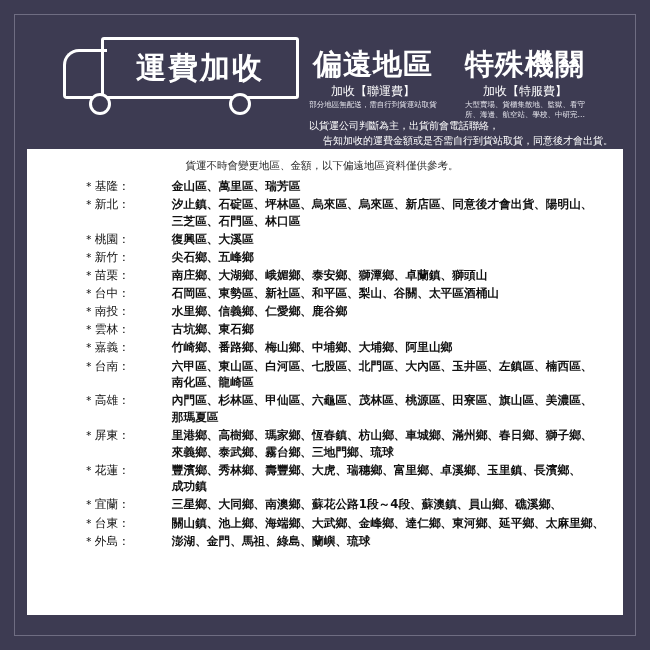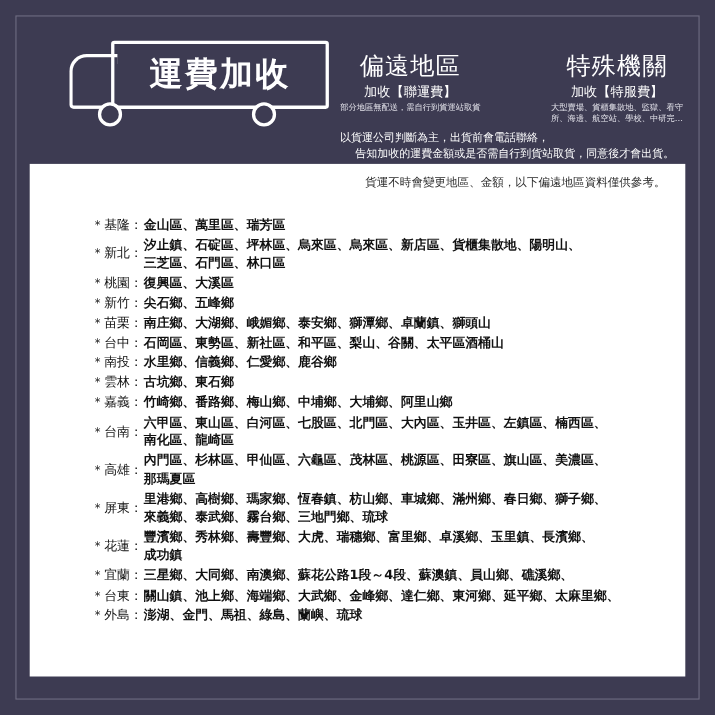--- a/index.html
+++ b/index.html
@@ -87,24 +87,24 @@
   .wheel.w2 { left: 166px; }
 
   .hbox {
     position: absolute;
     top: 24px;
     width: 132px;
     text-align: center;
     color: #ffffff;
   }
   .hbox.b1 { left: 280px; }
-  .hbox.b2 { left: 432px; margin-left: 36px; }
+  .hbox.b2 { left: 432px; }
   .hbox .big {
-    font-size: 22px;
-    font-weight: normal;
+    font-size: 29px;
+    font-weight: bold;
     letter-spacing: 1px;
     line-height: 1.1;
   }
   .hbox .mid {
     margin-top: 3px;
     font-size: 12px;
     line-height: 1.2;
   }
   .hbox .small {
     margin-top: 2px;
@@ -132,35 +132,36 @@
   .panel {
     position: relative;
     margin-top: 6px;
     background: #ffffff;
     height: 466px;
     box-sizing: border-box;
     padding: 10px 12px 8px 12px;
     overflow: hidden;
   }
   .panel-note {
-    text-align: right;
+    text-align: center;
     font-size: 10.5px;
     color: #2a2a2a;
-    margin-bottom: 23px;
+    margin-bottom: 5px;
     padding-right: 6px;
   }
   .rows {
     font-size: 11.7px;
     color: #111111;
     line-height: 1.42;
   }
   .row {
     display: flex;
-    align-items: center;
+    align-items: flex-start;
     margin-bottom: 1.5px;
+    gap: 41px;
   }
   .row .label {
     flex: 0 0 auto;
     white-space: nowrap;
     padding-left: 44px;
   }
   .row .value {
     flex: 1 1 auto;
     padding-left: 1px;
     font-weight: bold;
@@ -211,21 +212,21 @@
       <div class="rows" id="region-rows">
           <div class="row">
             <span class="label">＊基隆：</span>
             <span class="value">
               <span class="cont">金山區、萬里區、瑞芳區</span>
             </span>
           </div>
           <div class="row">
             <span class="label">＊新北：</span>
             <span class="value">
-              <span class="cont">汐止鎮、石碇區、坪林區、烏來區、烏來區、新店區、貨櫃集散地、陽明山、</span>
+              <span class="cont">汐止鎮、石碇區、坪林區、烏來區、烏來區、新店區、同意後才會出貨、陽明山、</span>
               <span class="cont">三芝區、石門區、林口區</span>
             </span>
           </div>
           <div class="row">
             <span class="label">＊桃園：</span>
             <span class="value">
               <span class="cont">復興區、大溪區</span>
             </span>
           </div>
           <div class="row">

